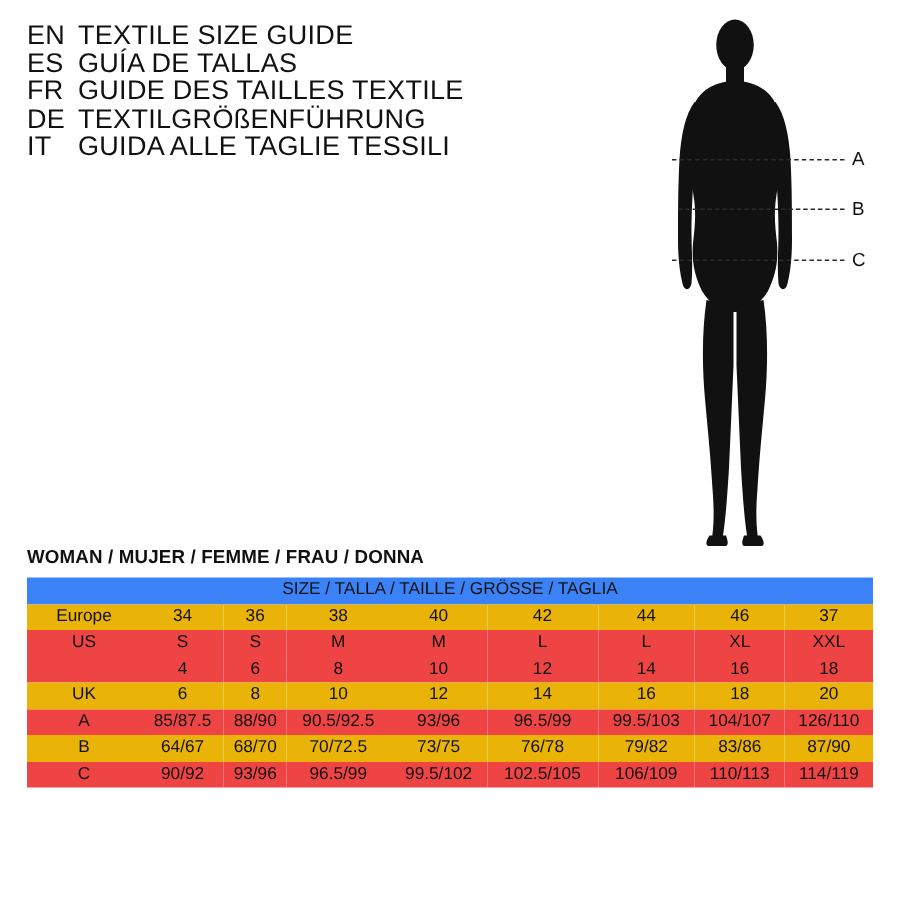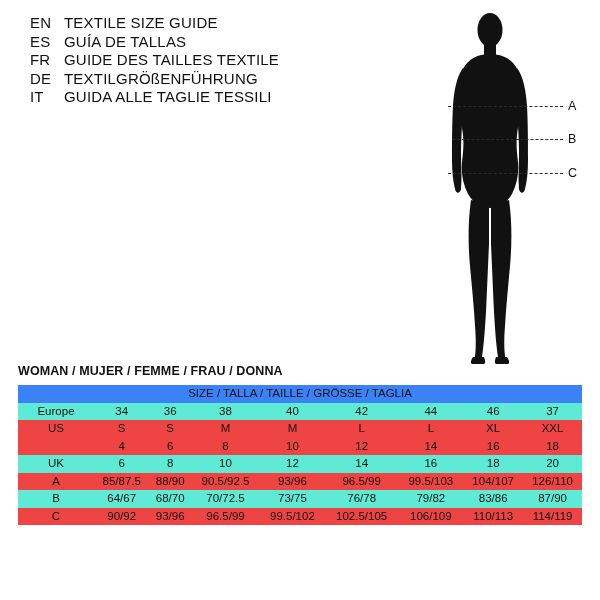--- a/index.html
+++ b/index.html
@@ -25,23 +25,22 @@
   .header {
     position: absolute;
     left: 18px;
     top: 14px;
     width: 300px;
   }
   .lang-row {
     display: flex;
     align-items: baseline;
     line-height: 18.5px;
-    font-size: 15px;
+    font-size: 18px;
     letter-spacing: 0.2px;
-    margin-left: 12px;
   }
   .lang-code {
     width: 34px;
     flex: 0 0 34px;
     color: #111111;
   }
   .lang-text {
     color: #111111;
     white-space: nowrap;
   }
@@ -111,21 +110,21 @@
     font-size: 11.5px;
     text-align: left;
     padding-left: 6px;
     height: 17.5px;
     font-weight: normal;
   }
   .row-shade td {
     background: #ef4444;
   }
   .row-plain td {
-    background: #5eead4;
+    background: #eab308;
   }
   td.rowlabel {
     text-align: left;
     padding-left: 6px;
     width: 76px;
   }
 
   
   .footnotes {
     position: absolute;

